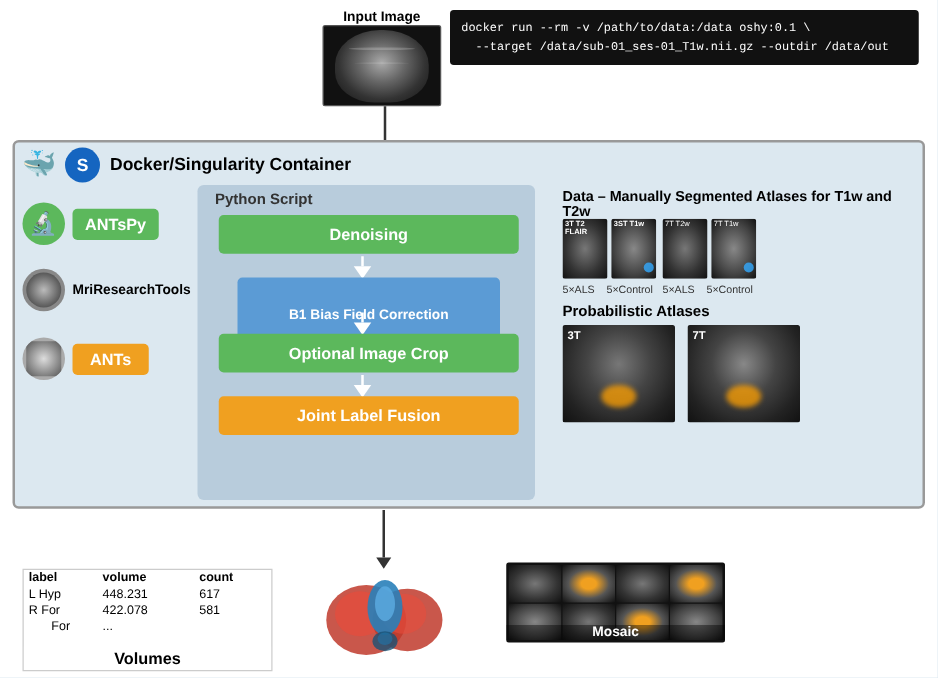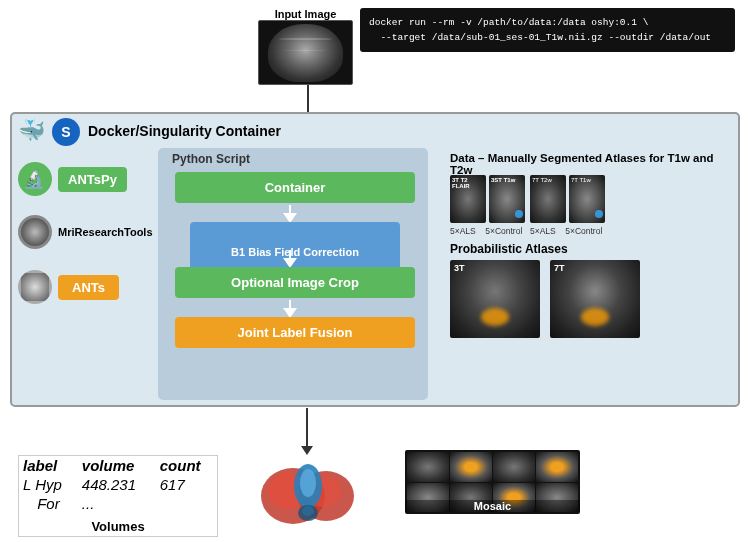--- a/index.html
+++ b/index.html
@@ -59,21 +59,21 @@
   <div style="color:#000; font-size:11px; font-weight:bold;text-align:center;">MriResearchTools</div>
 </div>
 
 <div style="position:absolute; top:270px; left:18px; display:flex; align-items:center; gap:6px;">
   <div style="width:34px; height:34px; border-radius:50%; background:#aaa; overflow:hidden; display:flex; align-items:center; justify-content:center;">
     <div style="width:28px; height:28px; background:radial-gradient(ellipse at center, #ddd 0%, #999 50%, #555 100%); border-radius:3px;"></div>
   </div>
   <div style="background:#f0a020; color:white; padding:5px 14px; border-radius:4px; font-size:13px; font-weight:bold;">ANTs</div>
 </div>
 
-<div style="position:absolute; top:172px; left:175px; width:240px; background:#5cb85c; color:white; padding:8px 0; border-radius:4px; text-align:center; font-weight:bold; font-size:13px;">Container</div>
+<div style="position:absolute; top:172px; left:175px; width:240px; background:#5cb85c; color:white; padding:8px 0; border-radius:4px; text-align:center; font-weight:bold; font-size:13px;">Denoising</div>
 
 <div style="position:absolute; top:205px; left:283px; display:flex; flex-direction:column; align-items:center;">
   <div style="width:2px; height:8px; background:white;"></div>
   <div style="width:0; height:0; border-left:7px solid transparent; border-right:7px solid transparent; border-top:10px solid white;"></div>
 </div>
 
 <div style="position:absolute; top:222px; left:190px; width:210px; background:#5b9bd5; color:white; padding:24px 0; border-radius:4px; text-align:center; font-weight:bold; font-size:11px;">B1 Bias Field Correction</div>
 
 <div style="position:absolute; top:250px; left:283px; display:flex; flex-direction:column; align-items:center;">
   <div style="width:2px; height:8px; background:white;"></div>
@@ -133,33 +133,38 @@
   <div style="position:absolute; top:3px; left:4px; color:white; font-size:9px; font-weight:bold;">7T</div>
   <div style="position:absolute; bottom:12px; left:50%; transform:translateX(-50%); width:28px; height:18px; background:rgba(255,160,0,0.75); border-radius:50%; filter:blur(2px);"></div>
 </div>
 
 <div style="position:absolute; left:301px; top:408px; display:flex; flex-direction:column; align-items:center;">
   <div style="width:2px; height:38px; background:#333;"></div>
   <div style="width:0; height:0; border-left:6px solid transparent; border-right:6px solid transparent; border-top:9px solid #333;"></div>
 </div>
 
 <div style="position:absolute; top:455px; left:18px; width:200px; height:82px; background:white; border:1px solid #ccc; overflow:hidden; position:absolute;">
-  <table style="width:100%; font-size:15px; border-collapse:collapse; padding:3px;font-style:italic;">
+  <table style="width:100%; font-size:10px; border-collapse:collapse; padding:3px;">
     <thead>
       <tr>
         <th style="text-align:left; padding:1px 4px;">label</th>
         <th style="text-align:left; padding:1px 4px;">volume</th>
         <th style="text-align:left; padding:1px 4px;">count</th>
       </tr>
     </thead>
     <tbody>
       <tr>
         <td style="padding:1px 4px;">L Hyp</td>
         <td style="padding:1px 4px;">448.231</td>
         <td style="padding:1px 4px;">617</td>
+      </tr>
+      <tr>
+        <td style="padding:1px 4px;">R For</td>
+        <td style="padding:1px 4px;">422.078</td>
+        <td style="padding:1px 4px;">581</td>
       </tr>
       <tr>
         <td style="padding:1px 4px;text-align:center;">For</td>
         <td style="padding:1px 4px;">...</td>
         <td style="padding:1px 4px;"></td>
       </tr>
     </tbody>
   </table>
   <div style="position:absolute; bottom:0; left:0; width:100%; background:rgba(255,255,255,0.85); text-align:center; font-size:13px; font-weight:bold; padding:2px 0;">Volumes</div>
 </div>

